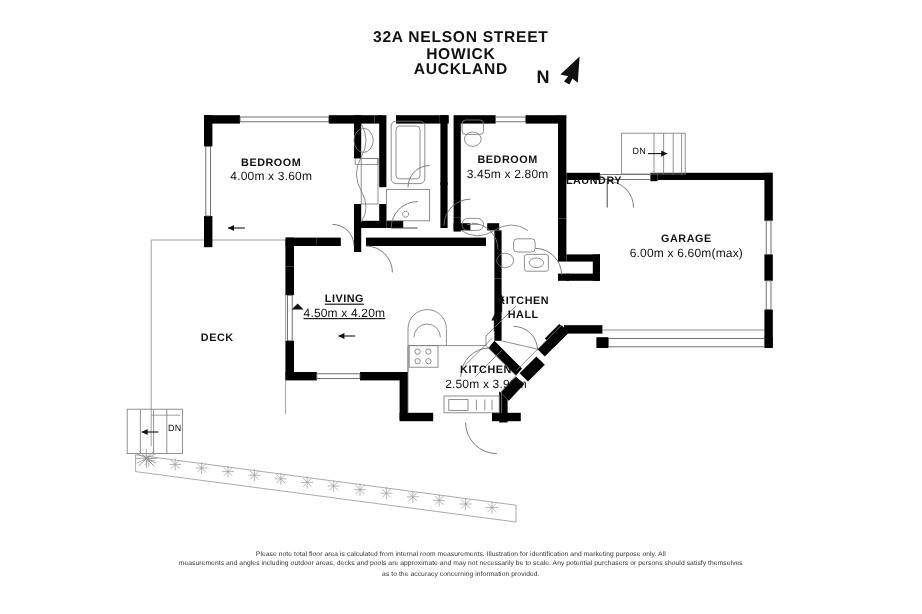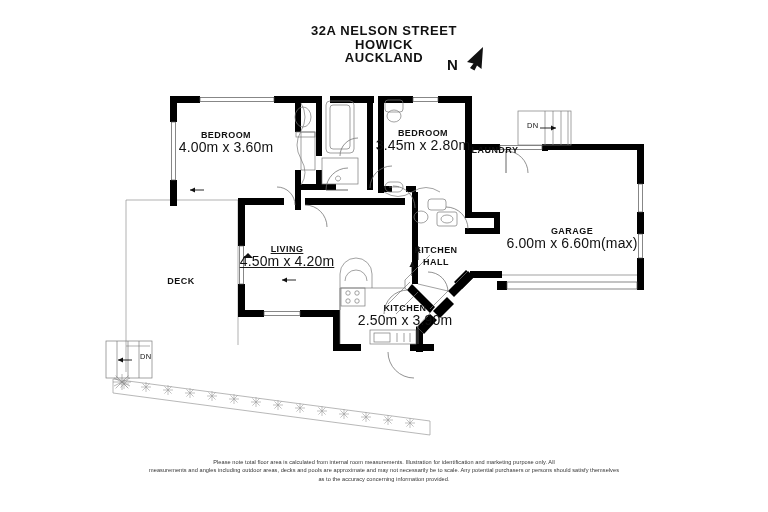--- a/index.html
+++ b/index.html
@@ -72,21 +72,21 @@
     pointer-events: none;
     white-space: nowrap;
   }
   .room-name {
     font-size: 9px;
     font-weight: 600;
     letter-spacing: 0.45px;
     color: #111;
   }
   .room-dims {
-    font-size: 14px;
+    font-size: 10px;
     letter-spacing: 0.15px;
     color: #111;
   }
   .dn-label {
     position: absolute;
     font-size: 7.5px;
     font-weight: 400;
     letter-spacing: 0.3px;
     color: #111;
     pointer-events: none;
@@ -413,21 +413,21 @@
 
   <div class="room-label" style="left:368px; top:128px; width:110px;">
     <div class="room-name">BEDROOM</div>
     <div class="room-dims">3.45m x 2.80m</div>
   </div>
 
   <div class="room-label" style="left:452px; top:145px; width:86px;">
     <div class="room-name">LAUNDRY</div>
   </div>
 
-  <div class="room-label" style="left:498px; top:194px; width:148px;margin-top:32px;">
+  <div class="room-label" style="left:498px; top:194px; width:148px;">
     <div class="room-name">GARAGE</div>
     <div class="room-dims">6.00m x 6.60m(max)</div>
   </div>
 
 
   <div class="room-label" style="left:232px; top:244px; width:110px;text-decoration:underline;">
     <div class="room-name">LIVING</div>
     <div class="room-dims">4.50m x 4.20m</div>
   </div>
 

